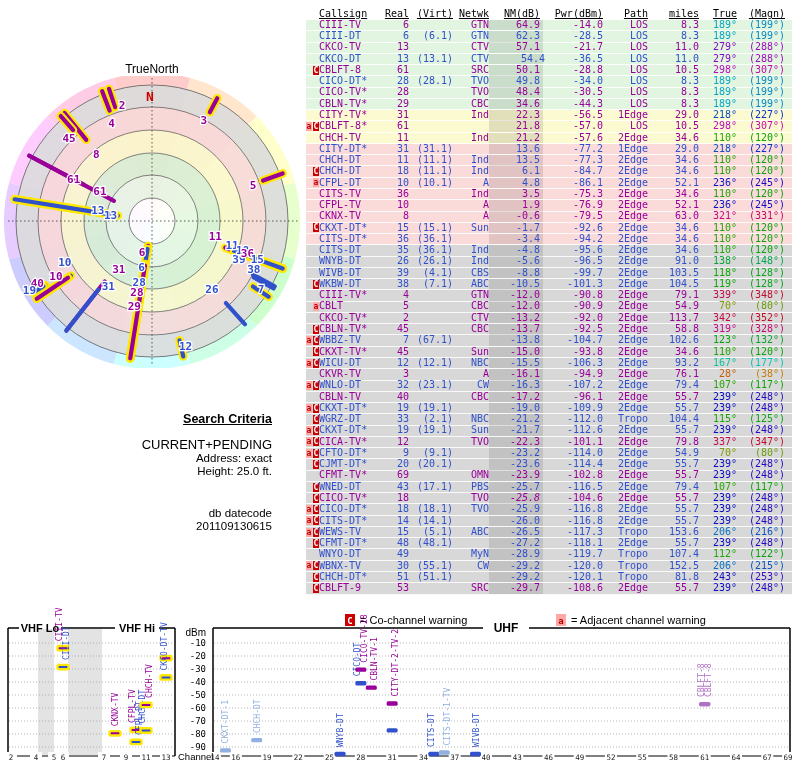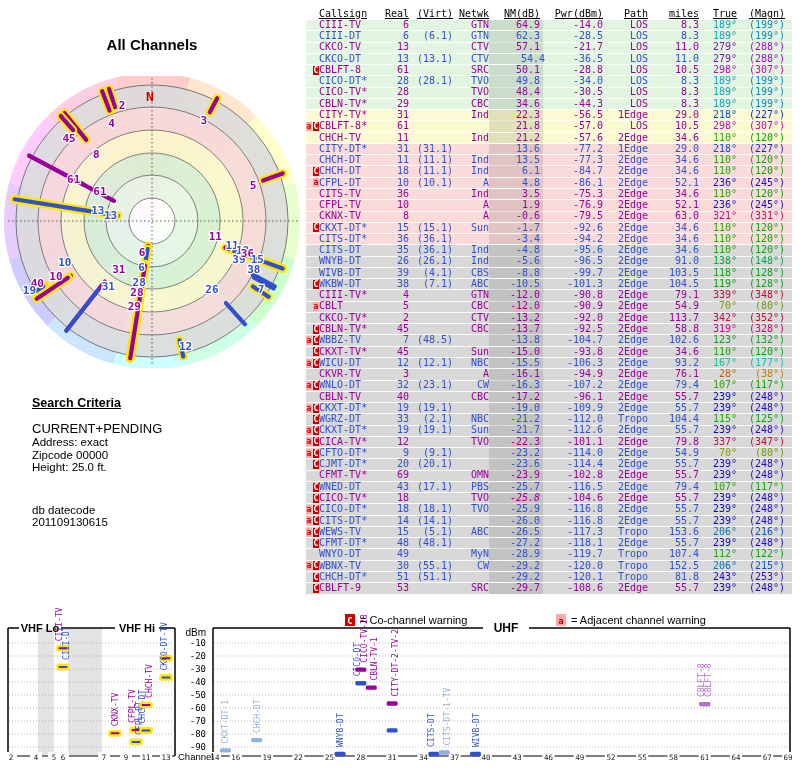--- a/index.html
+++ b/index.html
@@ -3,21 +3,21 @@
 <meta charset="utf-8">
 <style>
   html,body{margin:0;padding:0;background:#fff;}
   #page{position:relative;width:800px;height:768px;background:#fff;overflow:hidden;
         font-family:"Liberation Sans",sans-serif;color:#000;}
   
   .polar-title{position:absolute;left:32px;top:36px;width:240px;text-align:center;
         font-size:15px;font-weight:bold;}
   .polar-sub{position:absolute;left:32px;top:62px;width:240px;text-align:center;font-size:12px;}
   #polar{position:absolute;left:0;top:76px;}
-  .search{position:absolute;left:32px;top:396px;width:240px;text-align:left;}
+  .search{position:absolute;left:32px;top:412px;width:240px;text-align:right;}
   .sc-title{font-size:12.5px;font-weight:bold;text-decoration:underline;margin-bottom:12px;}
   .sc-mode{font-size:13px;line-height:14px;}
   .sc-line{font-size:11.5px;line-height:12.5px;}
   .sc-db{margin-top:30px;font-size:11.5px;line-height:12.5px;}
   .site-link{position:absolute;left:0;top:589px;width:304px;text-align:center;
         font-size:13px;color:#2020cc;text-decoration:underline;cursor:pointer;}
   
   #tbl{position:absolute;left:306px;top:8px;width:486px;
        font-family:"DejaVu Sans Mono",monospace;font-size:10px;}
   .th1,.th2,.trow{display:flex;align-items:center;}
@@ -43,21 +43,21 @@
         border-bottom:1px solid rgba(255,255,255,.85);}
   .trow .c5{background:rgba(0,0,0,0.10);}
   .mkbox{display:inline-block;width:6px;height:9px;text-align:center;
         font:bold 8px/9px "DejaVu Sans Mono",monospace;}
   #bands{position:absolute;left:0;top:608px;}
 </style>
 </head>
 <body>
 
 <div id="page">
-  <div class="polar-title">All Channels</div>
+  <div class="polar-sub">TrueNorth</div>
   <svg id="polar" width="310" height="292">
       <path d="M152 145 L113.69478132482693 2.042977709217894 A148 148 0 0 1 190.30521867517308 2.042977709217894 Z" fill="hsl(0,100%,90%)" opacity="1"></path>
       <path d="M152 145 L190.30521867517308 2.042977709217894 A148 148 0 0 1 256.651803615609 40.34819638439096 Z" fill="hsl(30,100%,90%)" opacity="1"></path>
       <path d="M152 145 L256.651803615609 40.34819638439096 A148 148 0 0 1 294.9570222907821 106.69478132482693 Z" fill="hsl(60,100%,90%)" opacity="1"></path>
       <path d="M152 145 L294.9570222907821 106.69478132482693 A148 148 0 0 1 294.9570222907821 183.30521867517308 Z" fill="hsl(90,100%,90%)" opacity="1"></path>
       <path d="M152 145 L294.9570222907821 183.30521867517308 A148 148 0 0 1 256.651803615609 249.65180361560903 Z" fill="hsl(120,100%,90%)" opacity="1"></path>
       <path d="M152 145 L256.651803615609 249.65180361560903 A148 148 0 0 1 190.3052186751731 287.9570222907821 Z" fill="hsl(150,100%,90%)" opacity="1"></path>
       <path d="M152 145 L190.3052186751731 287.9570222907821 A148 148 0 0 1 113.69478132482699 287.9570222907821 Z" fill="hsl(180,100%,90%)" opacity="1"></path>
       <path d="M152 145 L113.69478132482699 287.9570222907821 A148 148 0 0 1 47.348196384390974 249.65180361560905 Z" fill="hsl(210,100%,90%)" opacity="1"></path>
       <path d="M152 145 L47.348196384390974 249.65180361560905 A148 148 0 0 1 9.042977709217894 183.30521867517305 Z" fill="hsl(240,100%,90%)" opacity="1"></path>
@@ -170,21 +170,20 @@
       <text x="247.46652652647037" y="181.01903355588763" font-size="11" fill="#990099" text-anchor="middle" font-family="&quot;DejaVu Sans Mono&quot;,monospace" font-weight="bold" paint-order="stroke" stroke="#fff" stroke-width="2.5">36</text>
       <text x="257.3790724964553" y="187.17102429769275" font-size="11" fill="#3050cc" text-anchor="middle" font-family="&quot;DejaVu Sans Mono&quot;,monospace" font-weight="bold" paint-order="stroke" stroke="#fff" stroke-width="2.5">15</text>
       <text x="253.09046162931008" y="112.56637865603943" font-size="11" fill="#990099" text-anchor="middle" font-family="&quot;DejaVu Sans Mono&quot;,monospace" font-weight="bold" paint-order="stroke" stroke="#fff" stroke-width="2.5">5</text>
       <text x="203.8299765755288" y="48.23763256404452" font-size="11" fill="#990099" text-anchor="middle" font-family="&quot;DejaVu Sans Mono&quot;,monospace" font-weight="bold" paint-order="stroke" stroke="#fff" stroke-width="2.5">3</text>
     </svg>
 
   <div class="search">
     <div class="sc-title">Search Criteria</div>
     <div class="sc-mode">CURRENT+PENDING</div>
     <div class="sc-line">Address: exact</div>
-    <div class="sc-line">Zipcode 00000</div>
     <div class="sc-line">Height: 25.0 ft.</div>
     <div class="sc-db">
       <div>db datecode</div>
       <div>201109130615</div>
     </div>
   </div>
 
 
   <div id="tbl">
     <div class="th2">
@@ -582,21 +581,21 @@
           <span class="c9" style="color: rgb(194, 10, 136);">319°</span>
           <span class="c10" style="color: rgb(194, 10, 108);">(328°)</span>
         </div>
         <div class="trow" style="background: rgb(216, 216, 216);">
           <span class="c0">
             <span class="mkbox" style="background: rgb(255, 168, 168); color: rgb(187, 0, 0);">a</span>
             <span class="mkbox" style="background: rgb(204, 0, 0); color: rgb(255, 255, 255);">C</span>
           </span>
           <span class="c1" style="color: rgb(48, 80, 204);">WBBZ-TV</span>
           <span class="c2" style="color: rgb(48, 80, 204);">7</span>
-          <span class="c3" style="color: rgb(48, 80, 204);">(48.5)</span>
+          <span class="c3" style="color: rgb(48, 80, 204);">(67.1)</span>
           <span class="c4" style="color: rgb(48, 80, 204);"></span>
           <span class="c5" style="color: rgb(48, 80, 204);">-13.8</span>
           <span class="c6" style="color: rgb(48, 80, 204);">-104.7</span>
           <span class="c7" style="color: rgb(48, 80, 204);">2Edge</span>
           <span class="c8" style="color: rgb(48, 80, 204);">102.6</span>
           <span class="c9" style="color: rgb(9, 165, 16);">123°</span>
           <span class="c10" style="color: rgb(9, 165, 40);">(132°)</span>
         </div>
         <div class="trow" style="background: rgb(216, 216, 216);">
           <span class="c0">

